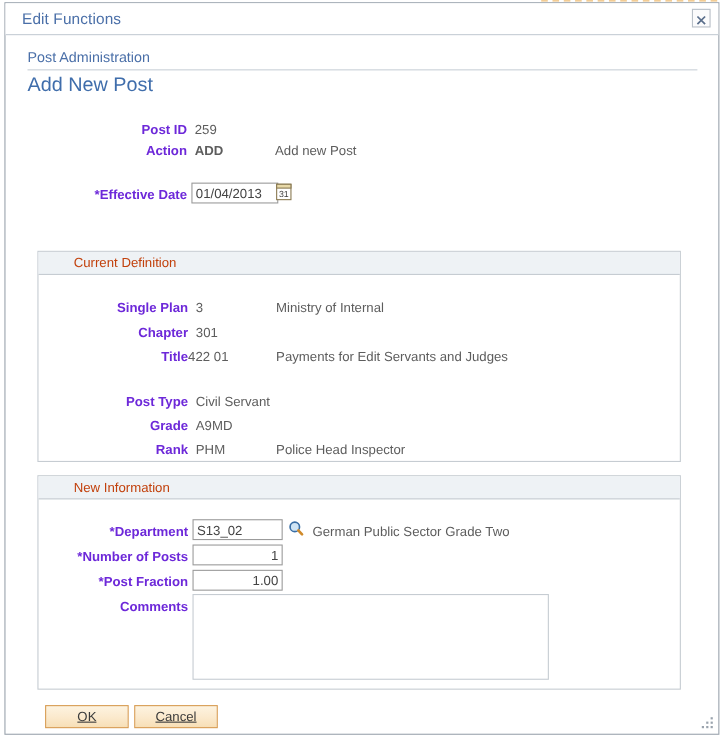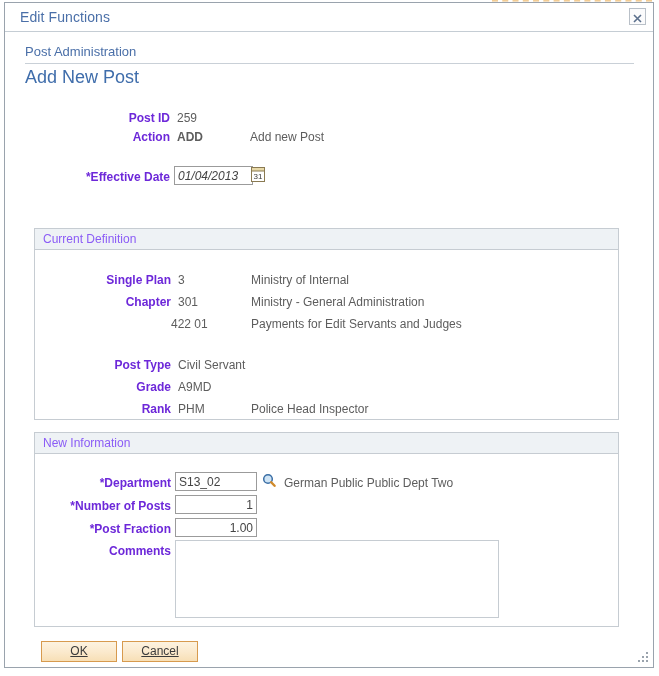--- a/index.html
+++ b/index.html
@@ -167,23 +167,24 @@
     background: #ffffff;
   }
   .group-header {
     height: 21px;
     background: #eef2f5;
     border-bottom: 1px solid #c6ccd2;
     box-sizing: border-box;
   }
   .group-header-text {
     font-size: 12px;
-    color: #8b5cf6;
+    color: #c2410c;
     padding: 3px 0 0 8px;
     white-space: nowrap;
+    margin-left: 24px;
   }
   .group-body { position: relative; height: 100%; }
 
   
   .btn {
     position: absolute;
     box-sizing: border-box;
     height: 21px;
     border: 1px solid #d79a4e;
     background: linear-gradient(to bottom, #fdf3e0 0%, #fbe9cc 55%, #f7dfb6 100%);
@@ -237,43 +238,43 @@
     <div class="page-title">Add New Post</div>
 
     <div class="lbl" style="left:30px; top:79px; width:135px;">Post ID</div>
     <div class="val" style="left:172px; top:79px;">259</div>
 
     <div class="lbl" style="left:30px; top:98px; width:135px;">Action</div>
     <div class="val" style="left:172px; top:98px;font-weight:bold;">ADD</div>
     <div class="desc" style="left:245px; top:98px;">Add new Post</div>
 
     <div class="lbl" style="left:30px; top:138px; width:135px;">*Effective Date</div>
-    <input class="txt" type="text" style="left: 169px; top: 134px; width: 79px; font-style: italic;" value="01/04/2013">
+    <input class="txt" type="text" style="left: 169px; top: 134px; width: 79px;" value="01/04/2013">
     <button class="icon-btn" style="left:245px; top:134px; width:16px; height:18px;">
       <svg width="16" height="18" viewBox="0 0 16 18" aria-hidden="true">
         <rect x="1.5" y="1.5" width="13" height="14" fill="#ffffff" stroke="#8a7a52" stroke-width="1"></rect>
         <rect x="1.5" y="1.5" width="13" height="3.5" fill="#e8d9a8" stroke="#8a7a52" stroke-width="1"></rect>
         <text x="8" y="13" font-family="'Liberation Sans',sans-serif" font-size="8" fill="#3b3b3b" text-anchor="middle">31</text>
       </svg>
     </button>
 
     <div class="group" style="left:29px; top:196px; width:585px; height:192px;">
       <div class="group-header">
         <div class="group-header-text">Current Definition</div>
       </div>
       <div class="group-body">
 
         <div class="lbl" style="left:1px; top:23px; width:135px;">Single Plan</div>
         <div class="val" style="left:143px; top:23px;">3</div>
         <div class="desc" style="left:216px; top:23px;">Ministry of Internal</div>
 
         <div class="lbl" style="left:1px; top:45px; width:135px;">Chapter</div>
         <div class="val" style="left:143px; top:45px;">301</div>
-        <div class="desc" style="left:216px; top:45px;">Ministry - General Administration</div>
-
+
+        <div class="lbl" style="left:1px; top:67px; width:135px;">Title</div>
         <div class="val" style="left:136px; top:67px;">422 01</div>
         <div class="desc" style="left:216px; top:67px;">Payments for Edit Servants and Judges</div>
 
         <div class="lbl" style="left:1px; top:108px; width:135px;">Post Type</div>
         <div class="val" style="left:143px; top:108px;">Civil Servant</div>
 
         <div class="lbl" style="left:1px; top:130px; width:135px;">Grade</div>
         <div class="val" style="left:143px; top:130px;">A9MD</div>
 
         <div class="lbl" style="left:1px; top:152px; width:135px;">Rank</div>
@@ -290,21 +291,21 @@
       <div class="group-body">
 
         <div class="lbl" style="left:1px; top:22px; width:135px;">*Department</div>
         <input class="txt" type="text" style="left: 140px; top: 18px; width: 82px;" value="S13_02">
         <button class="icon-btn" style="left:226px; top:18px; width:16px; height:18px;">
           <svg width="16" height="18" viewBox="0 0 16 18" aria-hidden="true">
             <circle cx="7" cy="7" r="4.3" fill="#cfe4f5" stroke="#3a6ea5" stroke-width="1.5"></circle>
             <path d="M10.2 10.2 L13.6 13.8" stroke="#d08a2a" stroke-width="2.4" stroke-linecap="round"></path>
           </svg>
         </button>
-        <div class="desc" style="left:249px; top:22px;">German Public Public Dept Two</div>
+        <div class="desc" style="left:249px; top:22px;">German Public Sector Grade Two</div>
 
         <div class="lbl" style="left:1px; top:45px; width:135px;">*Number of Posts</div>
         <input class="txt num" type="text" style="left: 140px; top: 41px; width: 82px;" value="1">
 
         <div class="lbl" style="left:1px; top:68px; width:135px;">*Post Fraction</div>
         <input class="txt num" type="text" style="left: 140px; top: 64px; width: 82px;" value="1.00">
 
         <div class="lbl" style="left:1px; top:90px; width:135px;">Comments</div>
         <textarea class="comments-box" style="left: 140px; top: 86px; width: 324px; height: 78px;" placeholder=""></textarea>
 

